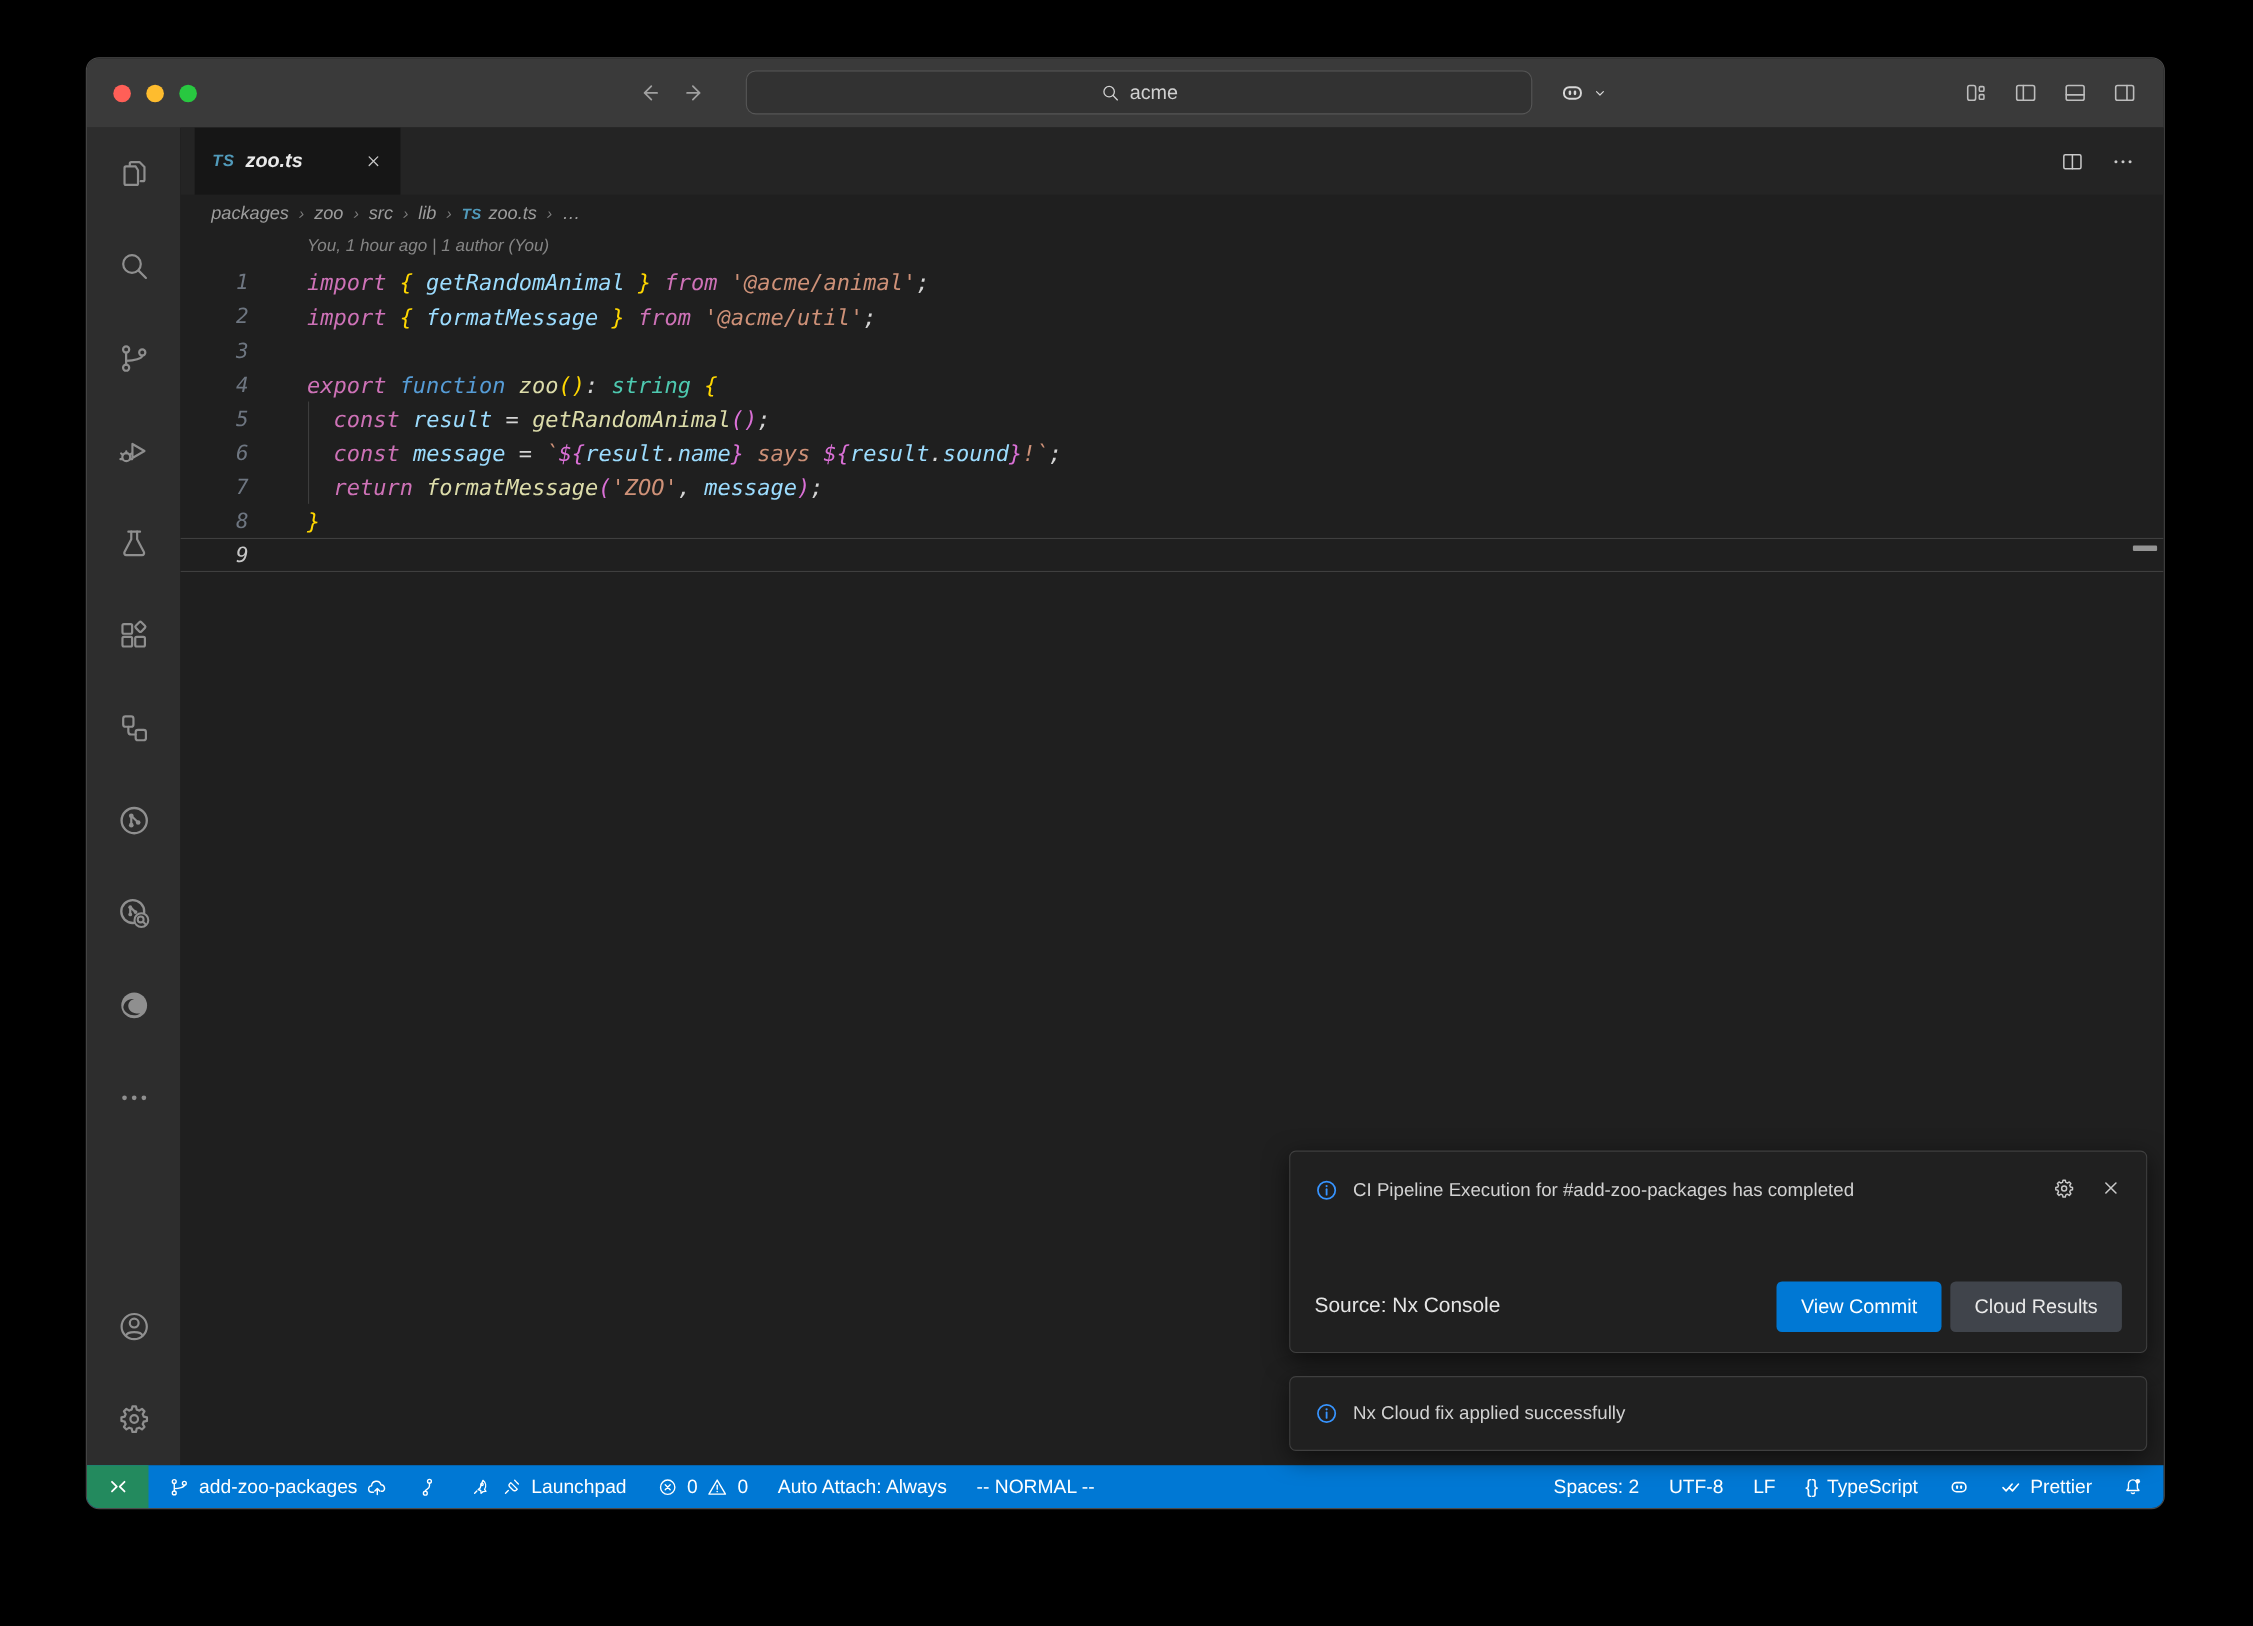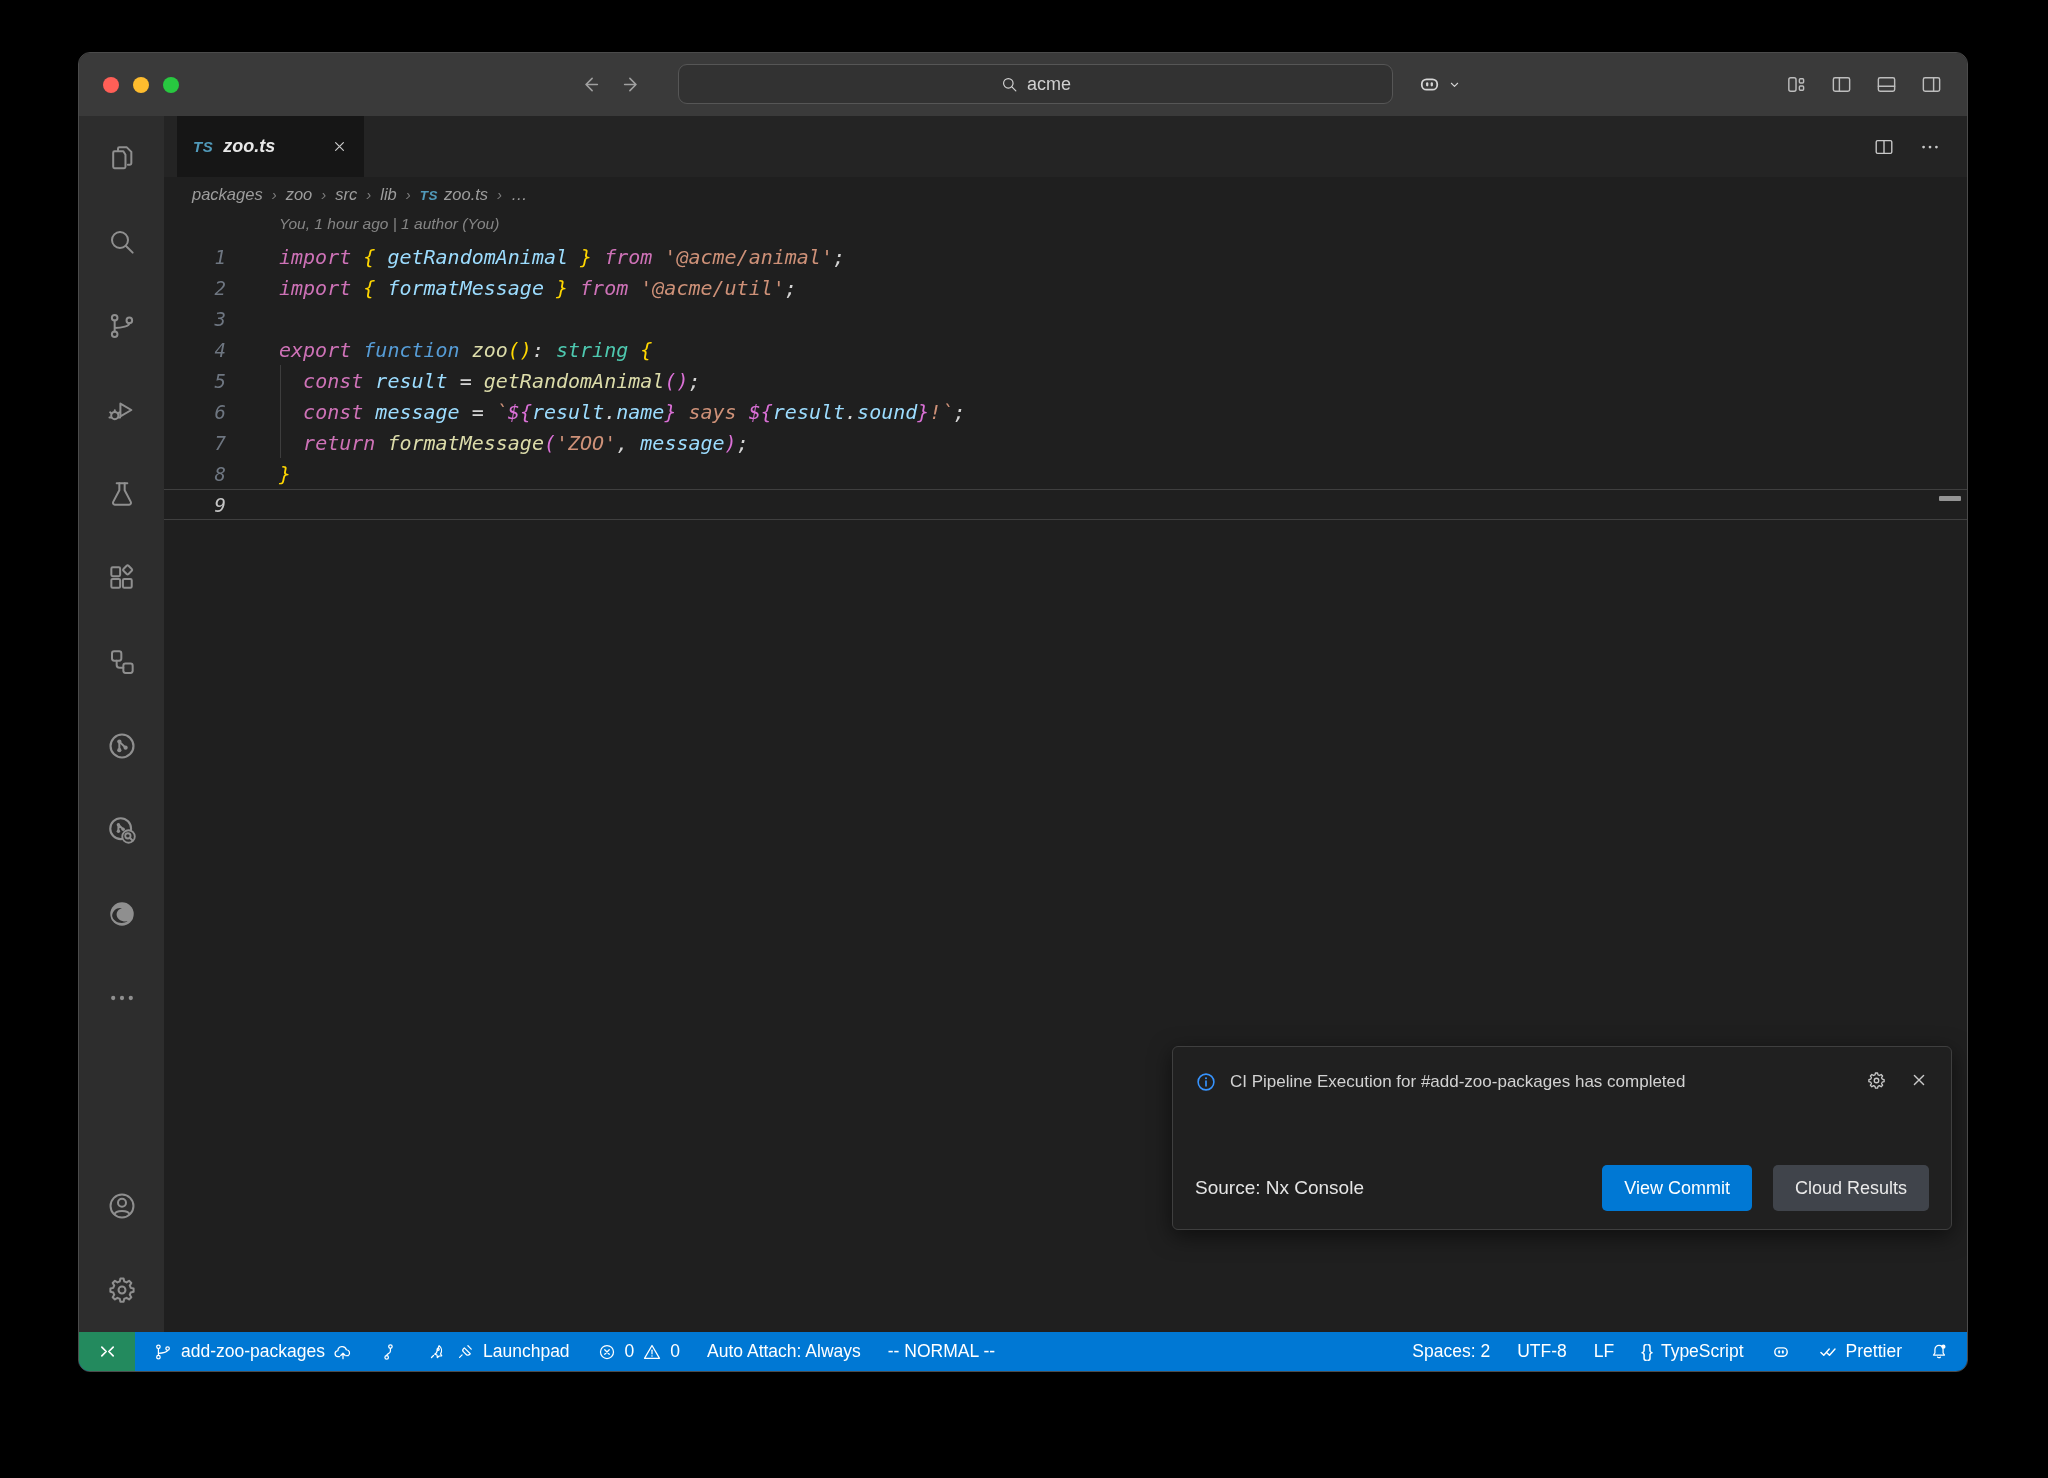--- a/index.html
+++ b/index.html
@@ -46,21 +46,21 @@
   
   .toast{position:absolute;left:1093px;width:780px;background:#202020;border:1px solid #3f3f3f;
     border-radius:6px;box-shadow:0 6px 22px rgba(0,0,0,.55);z-index:5;}
   .toast1{top:993px;height:184px;padding:20px 22px;}
   .toast2{top:1198px;height:68px;padding:0 22px;display:flex;align-items:center;gap:13px;}
   .toast-head{display:flex;gap:13px;}
   .toast-msg{color:#d2d2d2;font-size:17px;line-height:30px;max-width:548px;flex:1;}
   .toast-tools{display:flex;gap:22px;color:#c9c9c9;margin-left:auto;align-items:flex-start;padding-top:3px;}
   .toast-foot{position:absolute;left:22px;right:22px;bottom:18px;display:flex;align-items:center;}
   .toast-source{color:#e5e5e5;font-size:19px;}
-  .toast-actions{margin-left:auto;display:flex;gap:21px;}
+  .toast-actions{margin-left:auto;display:flex;gap:8px;}
   .btn{height:46px;padding:0 22px;border-radius:5px;font-size:18px;display:flex;align-items:center;border:none;}
   .btn.primary{background:#0078d4;color:#ffffff;}
   .btn.secondary{background:#40444b;color:#eaeaea;}
   
   .statusbar{position:absolute;left:0;right:0;bottom:0;height:39px;background:#0078d4;display:flex;
     align-items:center;color:#fff;font-size:17.5px;}
   .remote{width:56px;height:39px;background:#238a5e;display:flex;align-items:center;justify-content:center;flex:none;}
   .sb-left{display:flex;align-items:center;gap:27px;padding-left:18px;}
   .sb-right{margin-left:auto;display:flex;align-items:center;gap:27px;padding-right:18px;}
   .sb-item{display:flex;align-items:center;gap:8px;white-space:nowrap;}
@@ -378,20 +378,30 @@
     </div>
     <div class="toast-foot">
       <span class="toast-source">Source: Nx Console</span>
       <div class="toast-actions">
           <button class="btn primary">View Commit</button>
           <button class="btn secondary">Cloud Results</button>
         </div>
     </div>
   </div>
 
+  <div class="toast toast2">
+    <span class="icon">
+        <svg width="22" height="22" viewBox="0 0 24 24" fill="none" stroke="currentColor" stroke-width="1.5" stroke-linecap="round" stroke-linejoin="round">
+          <circle cx="12" cy="12" r="8.6" stroke="#3794ff" stroke-width="1.7"></circle>
+          <path d="M12 11v5.4" stroke="#3794ff" stroke-width="1.8"></path>
+          <circle cx="12" cy="7.9" r="1.1" fill="#3794ff" stroke="none"></circle>
+        </svg>
+      </span>
+    <div class="toast-msg">Nx Cloud fix applied successfully</div>
+  </div>
 
   <div class="statusbar">
     <div class="remote">
       <span class="icon">
           <svg width="21" height="21" viewBox="0 0 24 24" fill="none" stroke="currentColor" stroke-width="1.5" stroke-linecap="round" stroke-linejoin="round">
             <path d="M5.5 7l5 5-5 5M18.5 7l-5 5 5 5" stroke-width="1.9"></path>
           </svg>
         </span>
     </div>
     <div class="sb-left">

